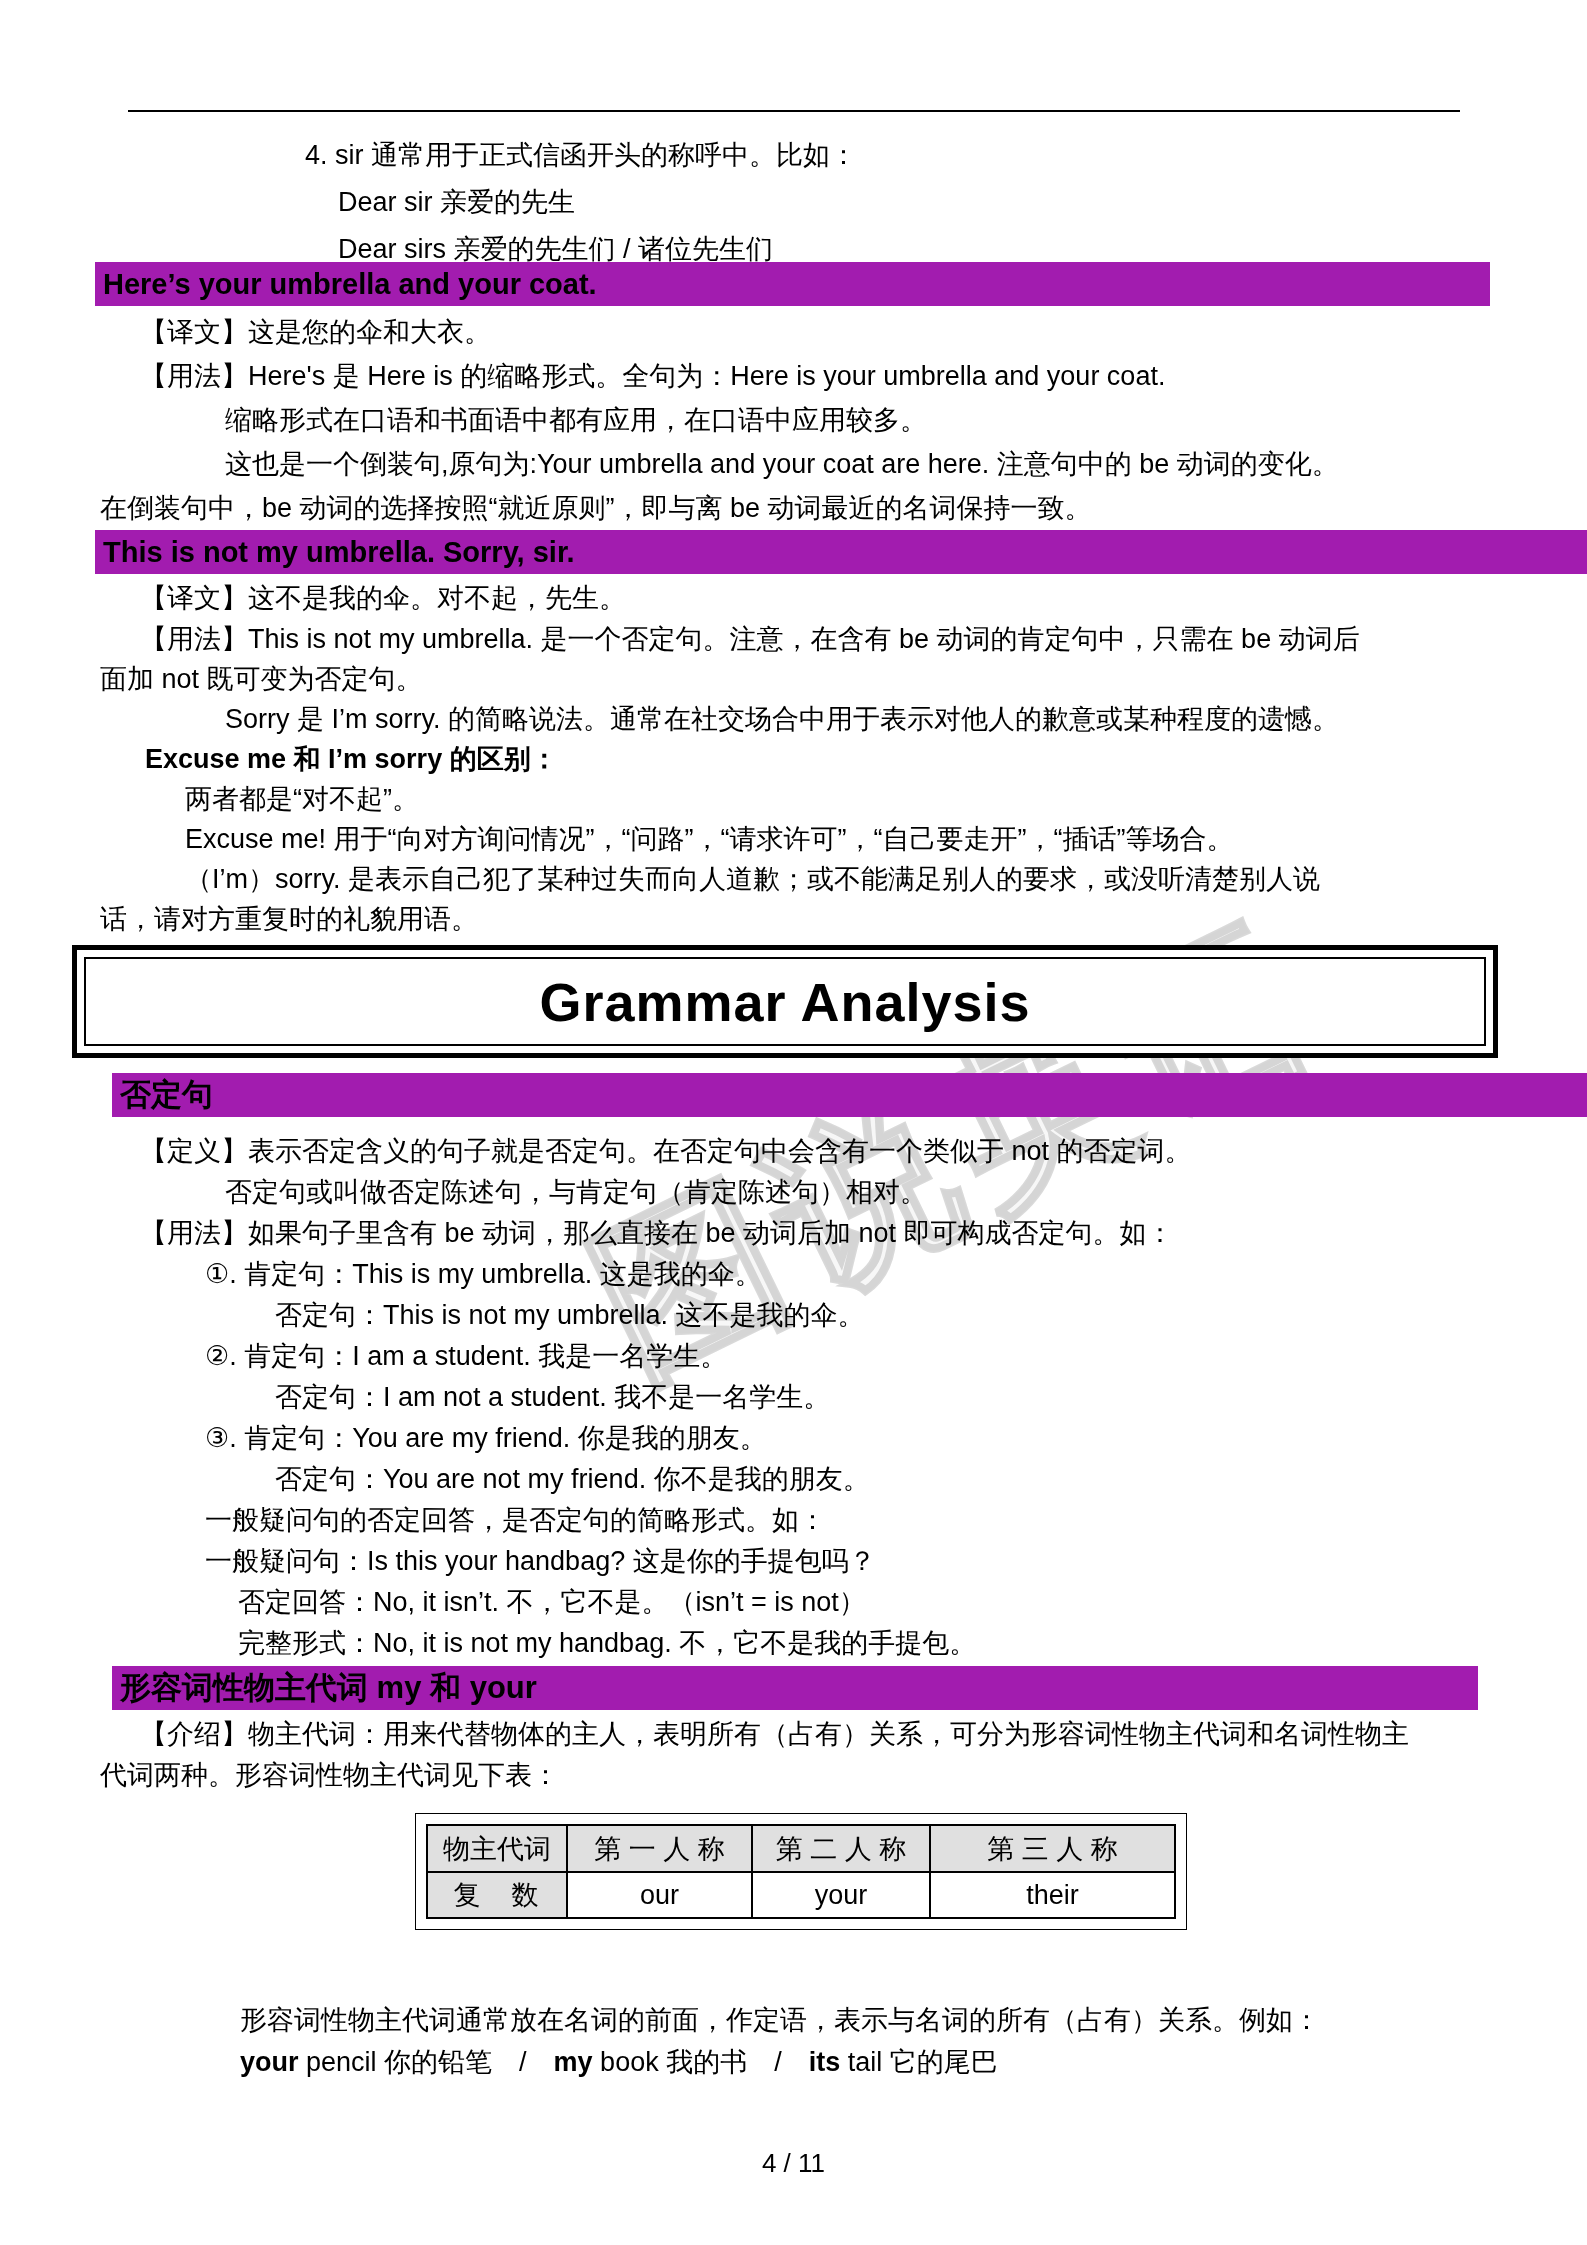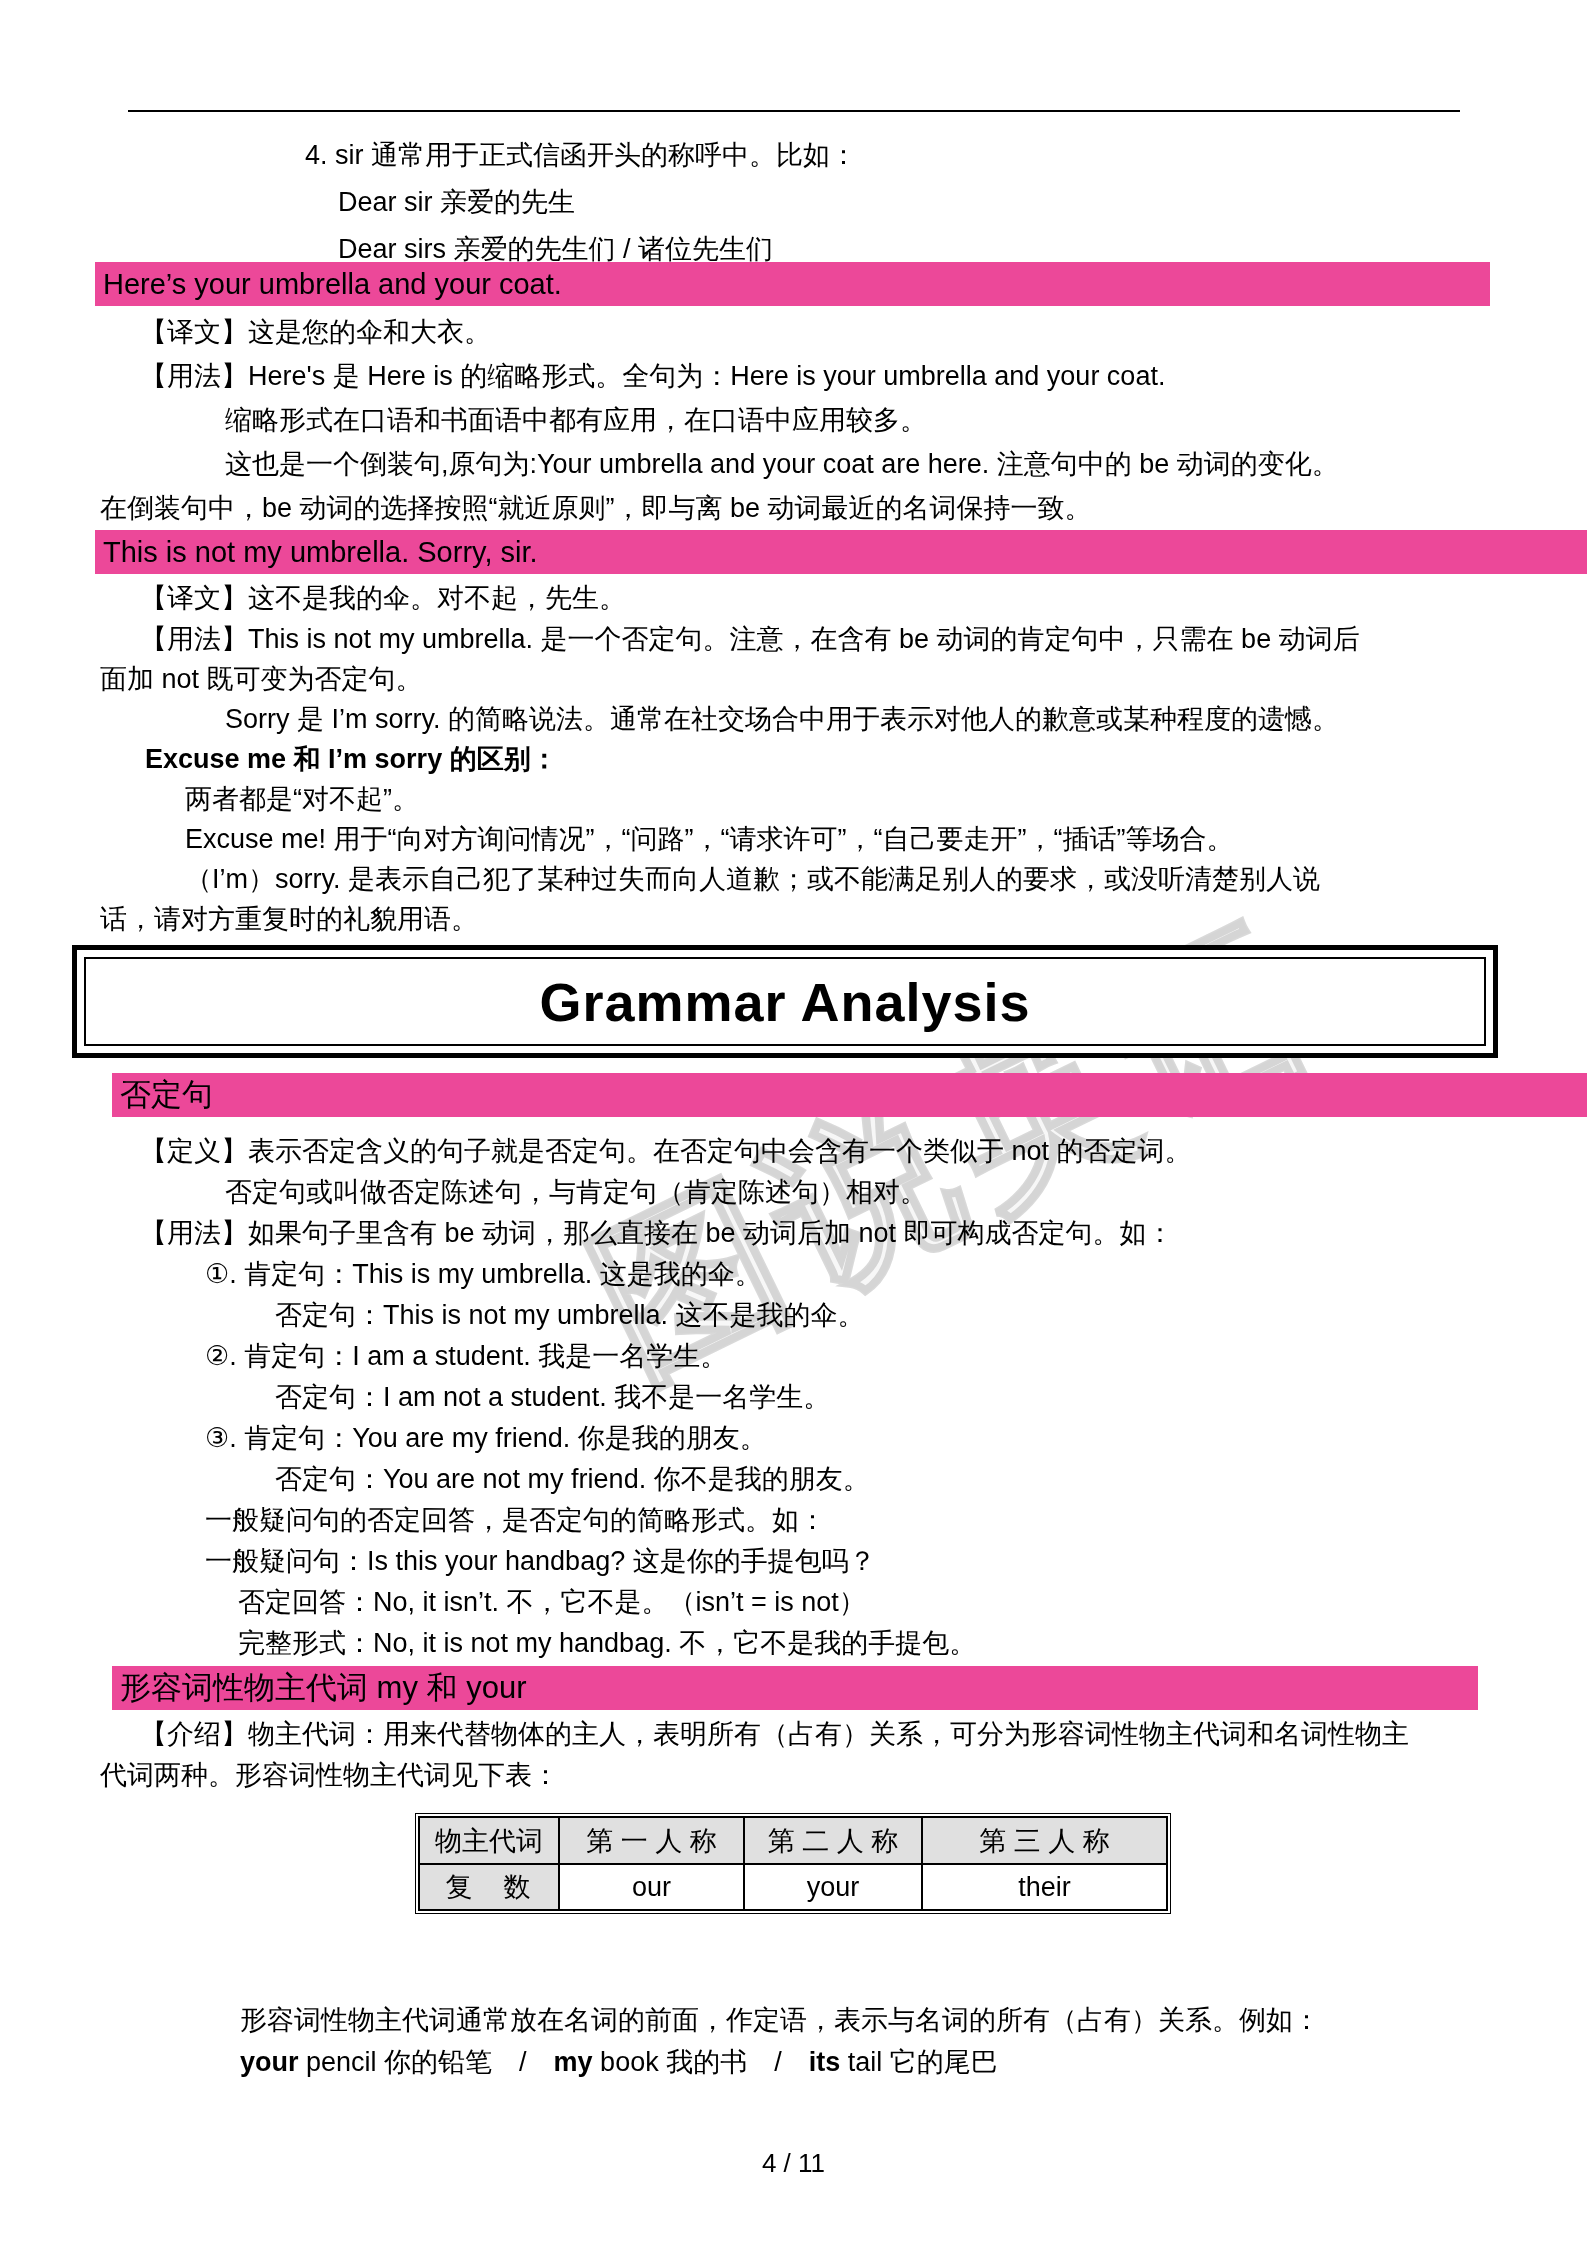--- a/index.html
+++ b/index.html
@@ -21,23 +21,23 @@
     color:#000;
   }
   .bold{font-weight:bold;}
   .hrule{
     position:absolute;
     left:128px;top:110px;width:1332px;height:0;
     border-top:2px solid #000;
   }
   .hbar{
     position:absolute;
-    background:#ec4899;
+    background:#a21caf;
     height:44px;line-height:44px;
-    font-weight:normal;
+    font-weight:bold;
     font-size:29px;
     padding-left:8px;
     box-sizing:border-box;
     white-space:nowrap;
   }
   .hbar.section{font-size:31px;}
   .gbox{
     position:absolute;
     left:72px;top:945px;width:1426px;height:113px;
     border:5px solid #000;
@@ -64,21 +64,21 @@
     color:rgba(190,190,190,0.12);
     -webkit-text-stroke:3px rgba(170,170,170,0.45);
     transform:rotate(-26deg);
     transform-origin:center center;
     pointer-events:none;
   }
   .tbl-wrap{
     position:absolute;
     left:415px;top:1813px;
     border:1px solid #000;
-    padding:2px;
+    padding:10px;
     background:#fff;
   }
   table.pron{
     border-collapse:collapse;
     table-layout:fixed;
   }
   table.pron td{
     border:2px solid #000;
     text-align:center;
     vertical-align:middle;

